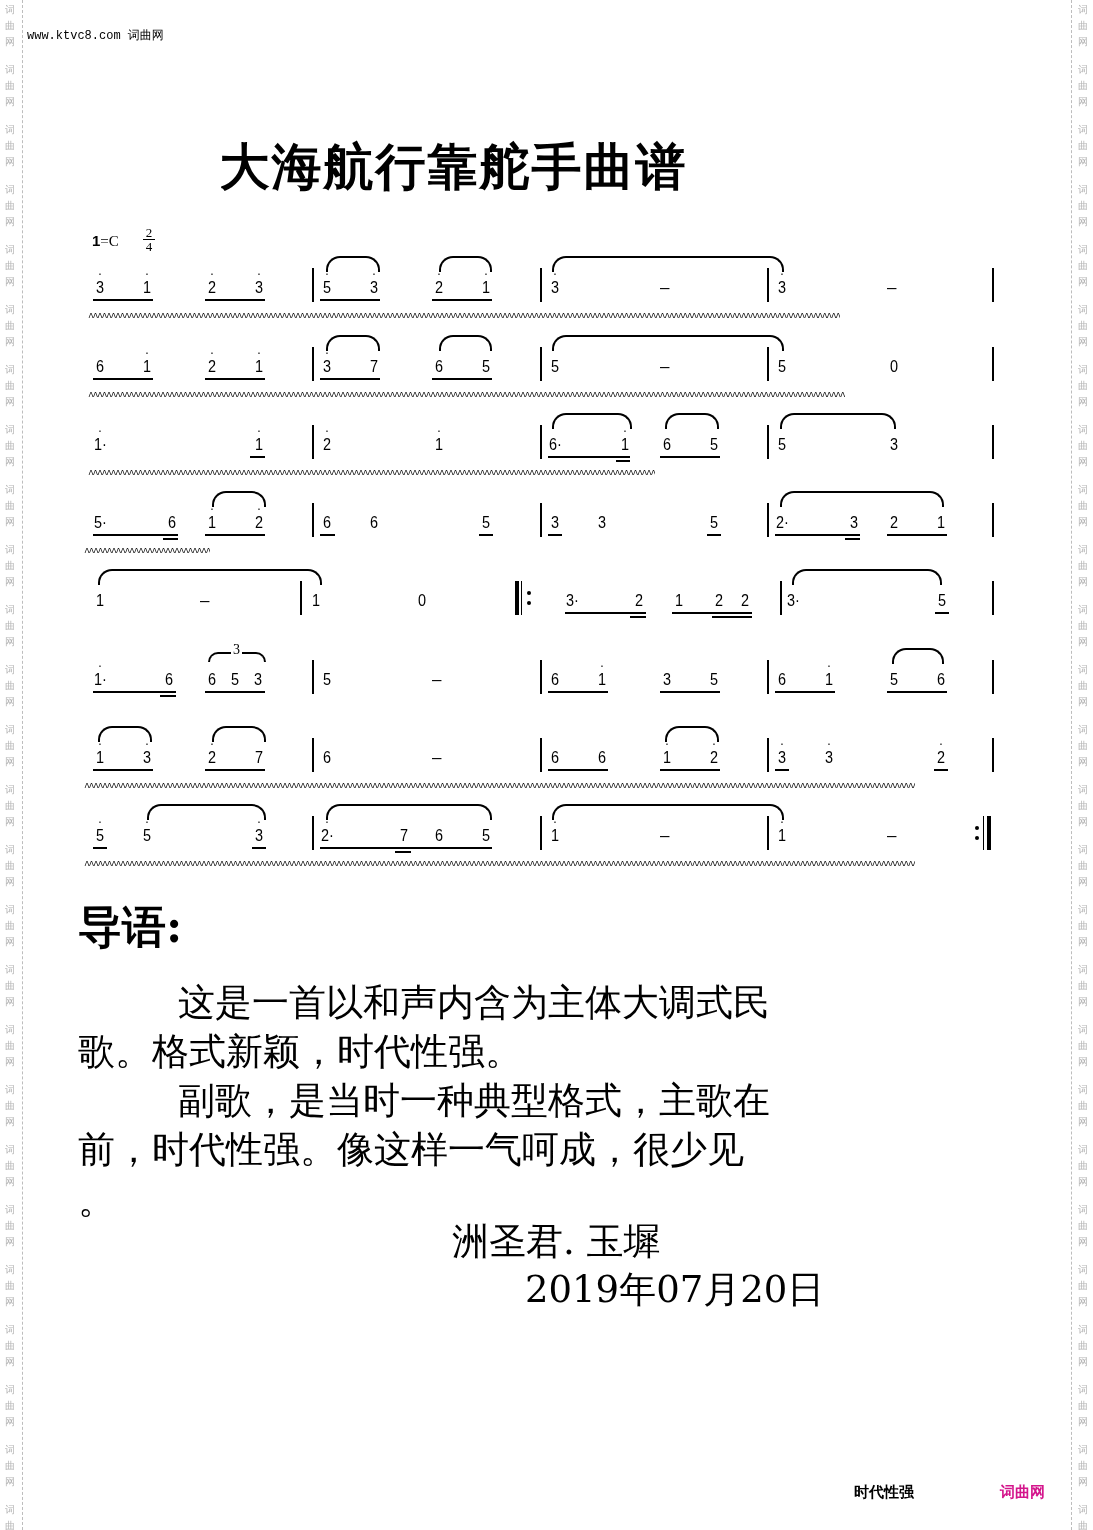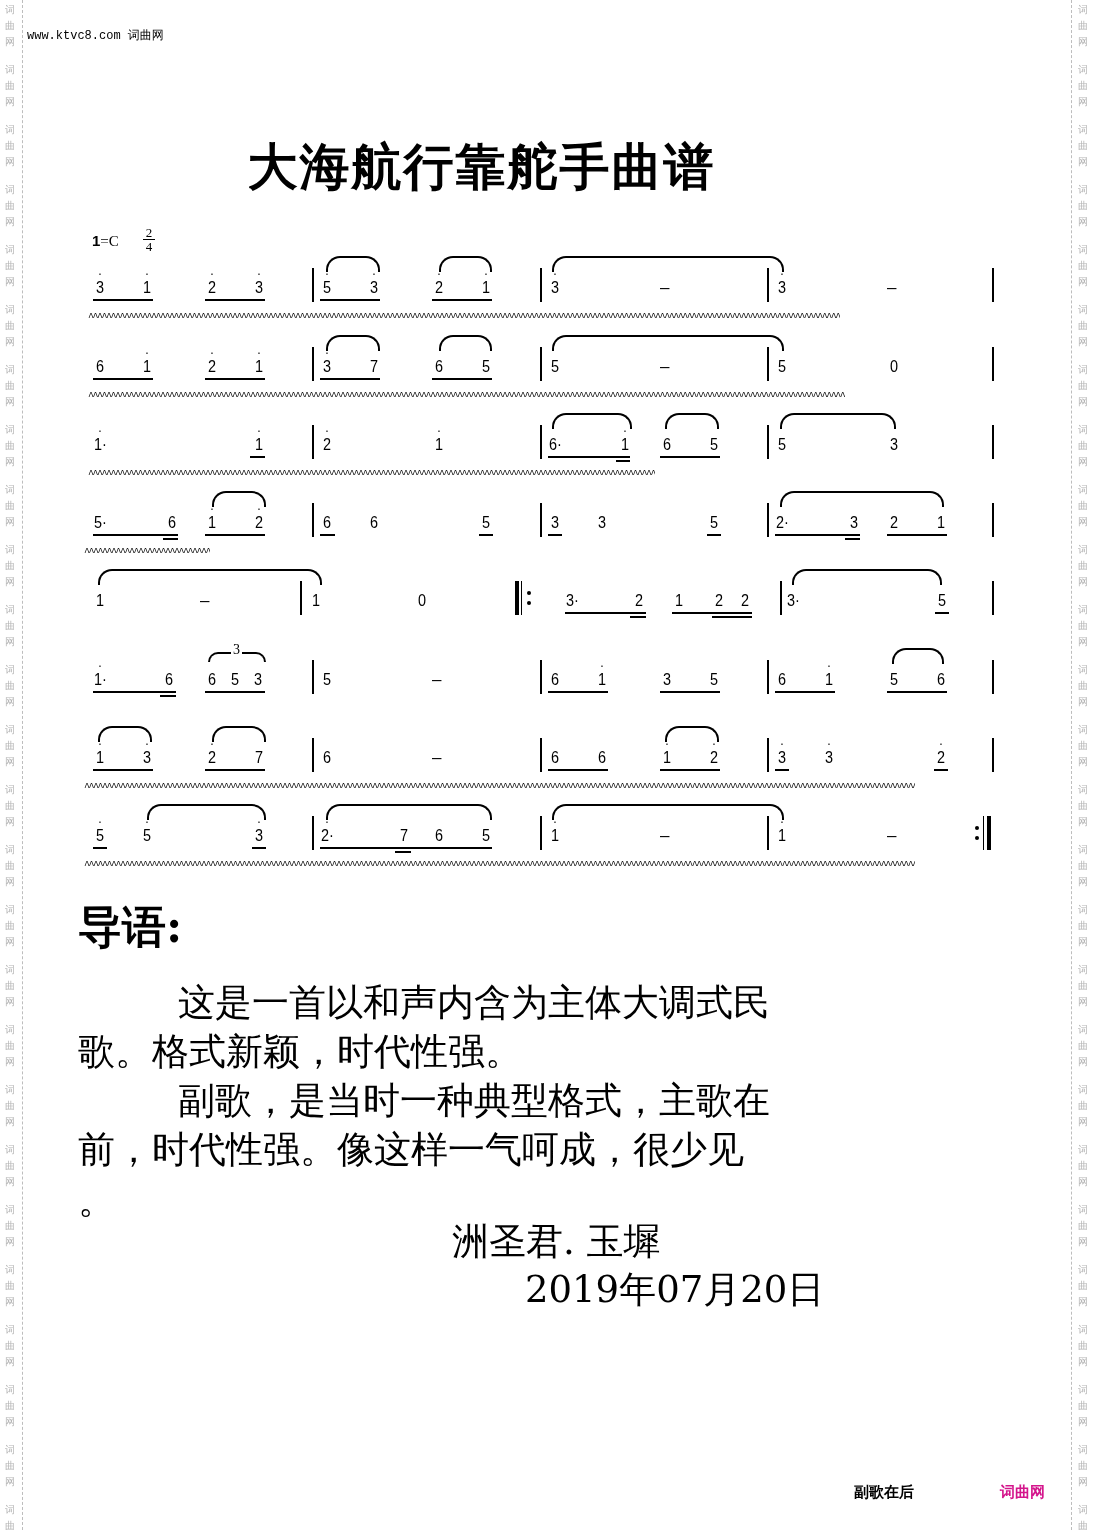--- a/index.html
+++ b/index.html
@@ -2,21 +2,21 @@
 <html><head>
 <meta charset="utf-8">
 <style>
   html, body { margin:0; padding:0; background:#fff; }
   body { width:1093px; height:1530px; position:relative; overflow:hidden; font-family:"DejaVu Serif", serif; color:#000; }
   .gutter { position:absolute; top:0; bottom:0; width:22px; }
   .gutter.left { left:0; border-right:1px dashed #bdbdbd; }
   .gutter.right { left:1071px; border-left:1px dashed #bdbdbd; }
   .wm { position:absolute; font-family:"DejaVu Sans", sans-serif; font-size:10px; color:#b5b5b5; line-height:20px; width:20px; text-align:center; }
   .site-url { position:absolute; left:27px; top:27px; font-family:"Liberation Mono", monospace; font-size:12px;text-align:center; }
-  .title { position:absolute; left:0; width:907px; top:134px; text-align:center; font-family:"DejaVu Serif", serif; font-size:50px; font-weight:bold; letter-spacing:2px;margin-left:28px; }
+  .title { position:absolute; left:0; width:907px; top:134px; text-align:center; font-family:"DejaVu Serif", serif; font-size:50px; font-weight:bold; letter-spacing:2px; }
   .keysig { position:absolute; left:92px; top:232px; font-size:15px; font-family:"Liberation Serif", serif; }
   .keysig b { font-family:"Liberation Sans", sans-serif; }
   .timesig { position:absolute; left:143px; top:226px; font-family:"Liberation Serif", serif; font-size:13px; line-height:13px; text-align:center; width:12px; }
   .timesig .num { border-bottom:1px solid #000; }
   .row { position:absolute; left:0; width:1093px; height:60px; }
   .note { position:absolute; top:0; font-family:"Liberation Sans", sans-serif; font-size:17px; line-height:20px; width:14px; text-align:center; font-weight:normal; transform:scaleX(0.85); }
   .note .hi { position:absolute; left:0; width:14px; top:-10px; text-align:center; font-size:14px; line-height:10px; }
   .dash { position:absolute; top:0; font-family:"Liberation Sans", sans-serif; font-size:17px; line-height:20px; }
   .bar { position:absolute; top:-10px; width:2px; height:34px; background:#000; }
   .uline { position:absolute; height:2px; background:#000; top:21px; }
@@ -437,14 +437,14 @@
 <div class="heading">导语:</div>
 <div class="para" style="top:978px;text-indent:100px;">这是一首以和声内含为主体大调式民</div>
 <div class="para" style="top:1027px;">歌。格式新颖，时代性强。</div>
 <div class="para" style="top:1076px;text-indent:100px;">副歌，是当时一种典型格式，主歌在</div>
 <div class="para" style="top:1125px;">前，时代性强。像这样一气呵成，很少见</div>
 <div class="para" style="top:1176px;">。</div>
 
 <div class="sign" style="left:452px;top:1217px;">洲圣君. 玉墀</div>
 <div class="sign" style="left:525px;top:1265px;">2019年07月20日</div>
 
-<div class="footer-l">副歌在后</div>
+<div class="footer-l">时代性强</div>
 <div class="footer-r">词曲网</div>
 
 </body></html>

